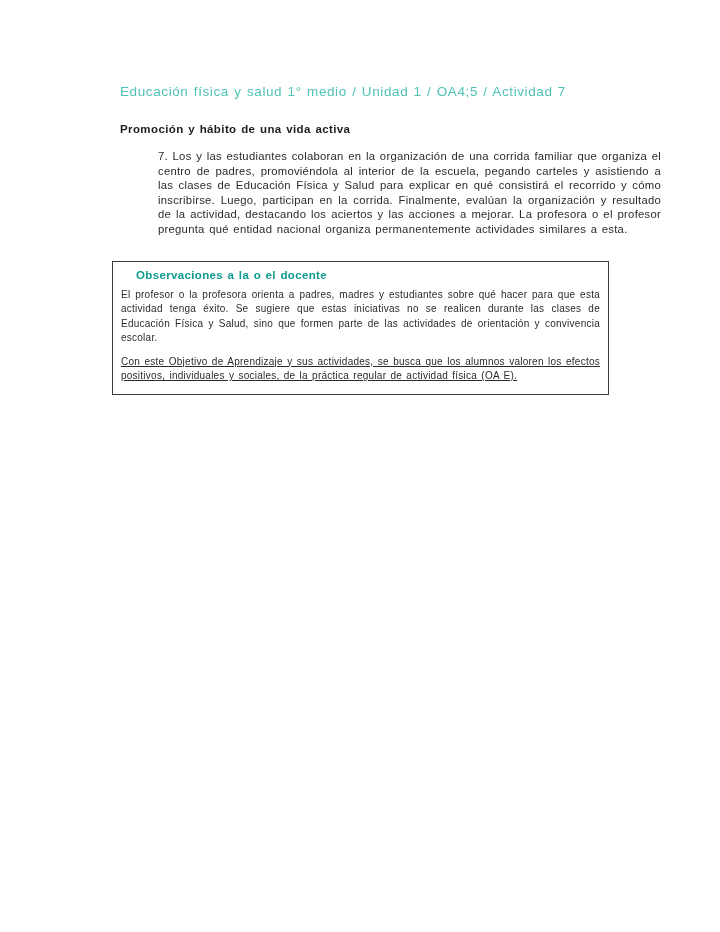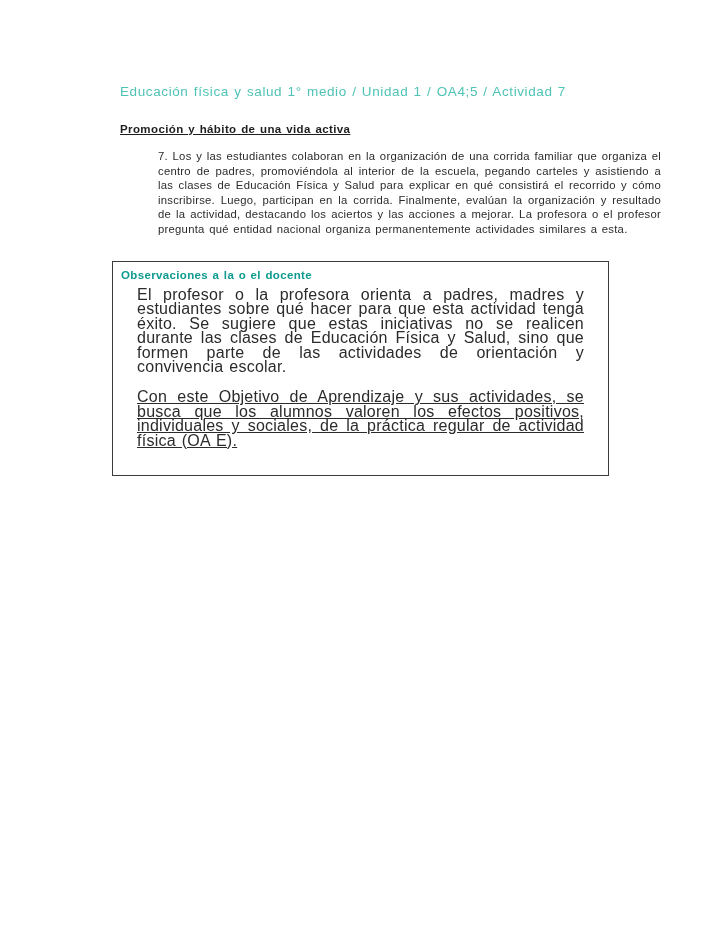--- a/index.html
+++ b/index.html
@@ -35,21 +35,20 @@
     position: absolute;
     left: 120px;
     top: 122px;
     font-size: 11.5px;
     line-height: 14px;
     font-weight: bold;
     color: #1e1e1e;
     letter-spacing: 0.4px;
     word-spacing: 1px;
     white-space: nowrap;
-    text-decoration: underline;
   }
   .activity-paragraph {
     position: absolute;
     left: 118px;
     top: 149px;
     width: 503px;
     font-size: 11.3px;
     line-height: 14.6px;
     text-align: justify;
     letter-spacing: 0.25px;
@@ -67,24 +66,25 @@
     background: #ffffff;
     padding: 6px 8px 11px 8px;
   }
   .obs-title {
     font-size: 11.5px;
     line-height: 14px;
     font-weight: bold;
     color: #0d9b8f;
     letter-spacing: 0.35px;
     word-spacing: 1px;
+    margin-left: 15px;
   }
   .obs-paragraph {
-    margin: 16px;
-    font-size: 16px;
+    margin: 0;
+    font-size: 10px;
     line-height: 14.4px;
     text-align: justify;
     letter-spacing: 0.25px;
     word-spacing: 1.2px;
     color: #2b2b2b;
   }
   .obs-paragraph.first { margin-top: 6px; }
   .obs-paragraph.second { margin-top: 9px; text-decoration: underline; }
 </style>
 </head>

